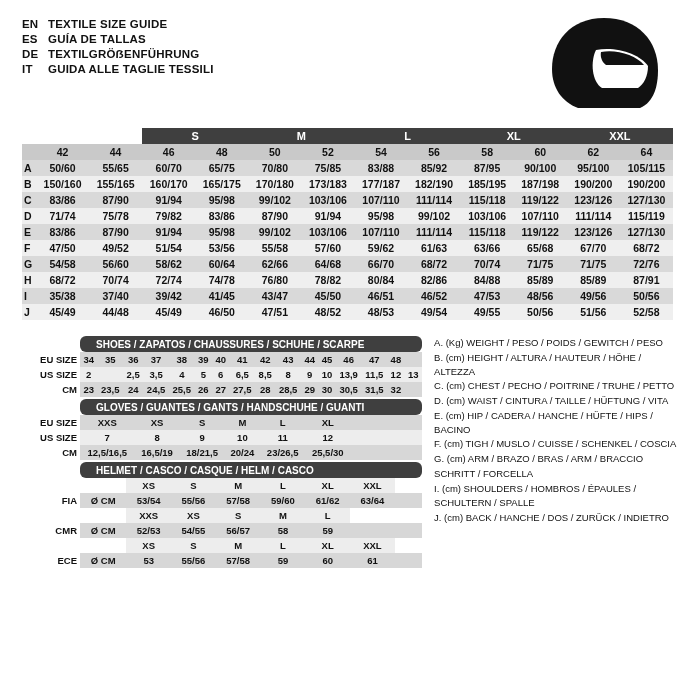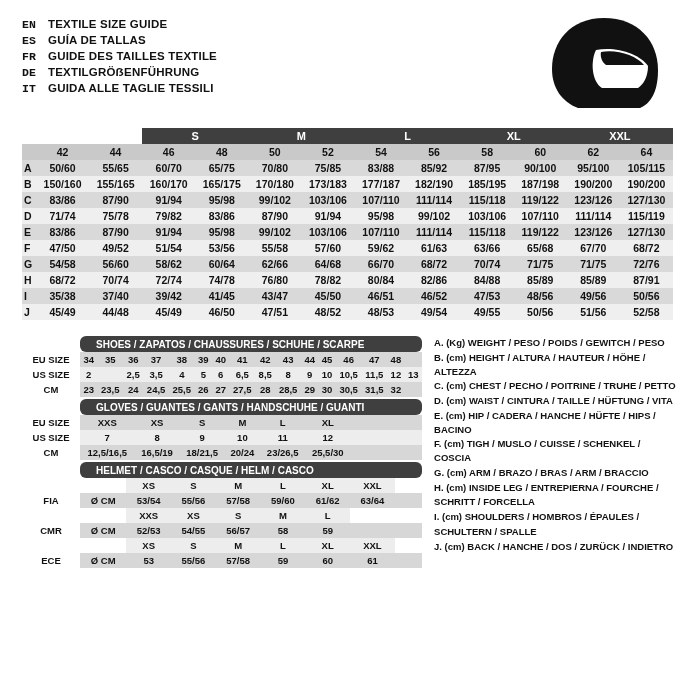--- a/index.html
+++ b/index.html
@@ -10,67 +10,63 @@
     font-family:"Liberation Sans", sans-serif;
     color:#111;
     overflow:hidden;
   }
   .page { position:relative; width:700px; height:700px; padding:18px 22px; }
 
   
   .header { display:flex; justify-content:space-between; align-items:flex-start; }
   .langs { font-size:11.5px; font-weight:bold; letter-spacing:.2px; }
   .lang-row { display:flex; margin-bottom:3px; }
-  .lang-code { width:26px;font-family:Liberation Mono, monospace; }
+  .lang-code { width:26px; }
   .lang-text { white-space:nowrap; }
   .helmet-wrap { width:120px; height:100px; margin-right:14px; margin-top:-4px; }
 
   
   .sizetable { margin-top:14px; width:100%; border-collapse:collapse; font-size:10.5px; }
   .sizetable td, .sizetable th { padding:2px 2px; text-align:center; font-weight:bold; }
   .sizetable .rowlab { width:14px; text-align:left; padding-left:2px; }
   .band-row td { height:15px; color:#fff; font-size:11px; }
   .band { background:#3f3f3f; }
   .band-empty { background:transparent; }
   .zebra-dark td { background:#d9d9d9; }
   .zebra-light td { background:#efefef; }
   .numhead td { background:#c9c9c9; height:16px; }
 
   
   .lower { display:flex; margin-top:16px; gap:12px; }
   .lower-left { width:410px; }
-  .lower-right { width:250px; font-size:9.5px; font-weight:bold; line-height:1.45; }
+  .lower-right { width:250px; font-size:9.5px; font-weight:normal; line-height:1.45; }
   .lower-right div { margin-bottom:1px; }
 
   .subtable { width:100%; border-collapse:collapse; font-size:9.5px; font-weight:bold; }
   .subtable td { padding:2px 3px; text-align:center; height:15px; }
-  .subtable td.lab { text-align:center; width:58px; background:#fff; }
+  .subtable td.lab { text-align:right; width:58px; background:#fff; }
   .title-row td { background:#3f3f3f; color:#fff; text-align:left; padding-left:16px; height:16px; font-size:10px;border-radius:6px; }
   .g-dark td { background:#d7d7d7; }
   .g-light td { background:#ededed; }
   .blank { background:#fff !important; }
 </style>
 </head>
 <body>
 
 <div class="page">
 
   <div class="header">
     <div class="langs" id="langs">
         <div class="lang-row">
           <div class="lang-code">EN</div>
           <div class="lang-text">TEXTILE SIZE GUIDE</div>
         </div>
         <div class="lang-row">
           <div class="lang-code">ES</div>
           <div class="lang-text">GUÍA DE TALLAS</div>
-        </div>
-        <div class="lang-row">
-          <div class="lang-code">FR</div>
-          <div class="lang-text">GUIDE DES TAILLES TEXTILE</div>
         </div>
         <div class="lang-row">
           <div class="lang-code">DE</div>
           <div class="lang-text">TEXTILGRÖẞENFÜHRUNG</div>
         </div>
         <div class="lang-row">
           <div class="lang-code">IT</div>
           <div class="lang-text">GUIDA ALLE TAGLIE TESSILI</div>
         </div>
       </div>
@@ -298,21 +294,21 @@
               <td>2,5</td>
               <td>3,5</td>
               <td>4</td>
               <td>5</td>
               <td>6</td>
               <td>6,5</td>
               <td>8,5</td>
               <td>8</td>
               <td>9</td>
               <td>10</td>
-              <td>10,5</td>
+              <td>13,9</td>
               <td>11,5</td>
               <td>12</td>
               <td>13</td>
             </tr>
             <tr class="g-dark">
               <td class="lab blank">CM</td>
               <td>23</td>
               <td>23,5</td>
               <td>24</td>
               <td>24,5</td>
@@ -490,21 +486,20 @@
     </div>
 
     <div class="lower-right" id="legend">
         <div>A. (Kg) WEIGHT / PESO / POIDS / GEWITCH / PESO</div>
         <div>B. (cm) HEIGHT / ALTURA / HAUTEUR / HÖHE / ALTEZZA</div>
         <div>C. (cm) CHEST / PECHO / POITRINE / TRUHE / PETTO</div>
         <div>D. (cm) WAIST / CINTURA / TAILLE / HÜFTUNG / VITA</div>
         <div>E. (cm) HIP / CADERA / HANCHE / HÜFTE / HIPS / BACINO</div>
         <div>F. (cm) TIGH / MUSLO / CUISSE / SCHENKEL / COSCIA</div>
         <div>G. (cm) ARM / BRAZO / BRAS / ARM / BRACCIO</div>
-        <div>H. (cm) INSIDE LEG / ENTREPIERNA / FOURCHE /</div>
         <div>SCHRITT / FORCELLA</div>
         <div>I. (cm) SHOULDERS / HOMBROS / ÉPAULES /</div>
         <div>SCHULTERN / SPALLE</div>
         <div>J. (cm) BACK / HANCHE / DOS / ZURÜCK / INDIETRO</div>
       </div>
   </div>
 
 </div>
 
 </body></html>

